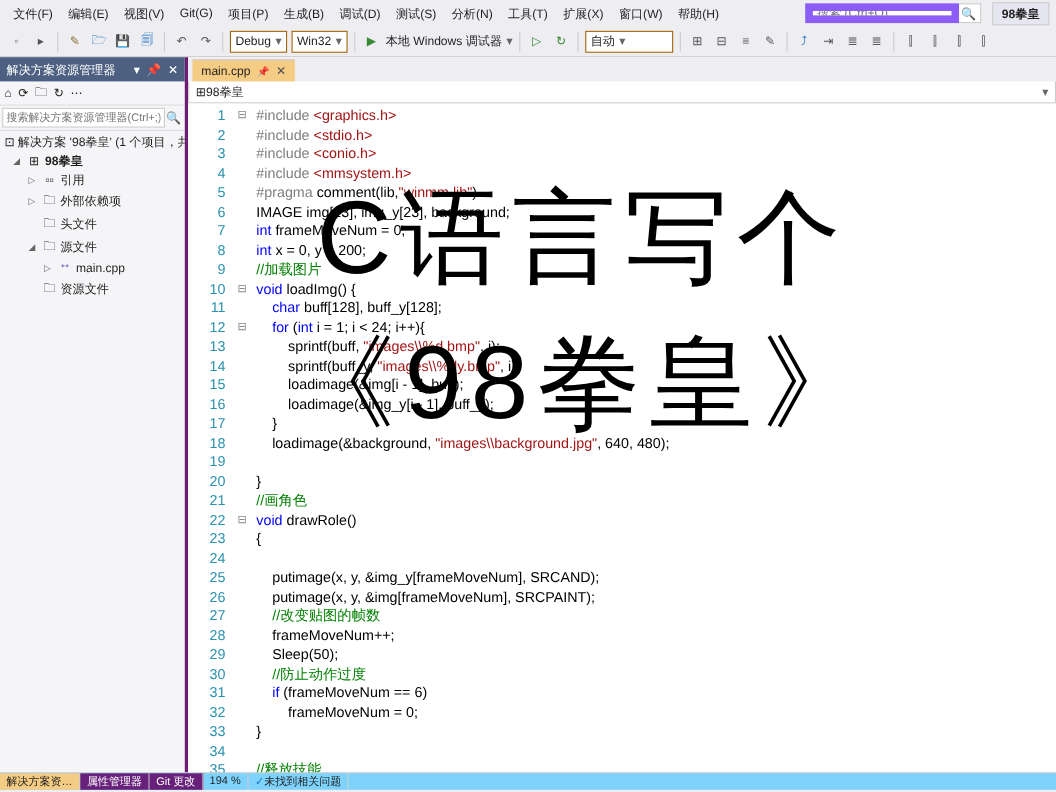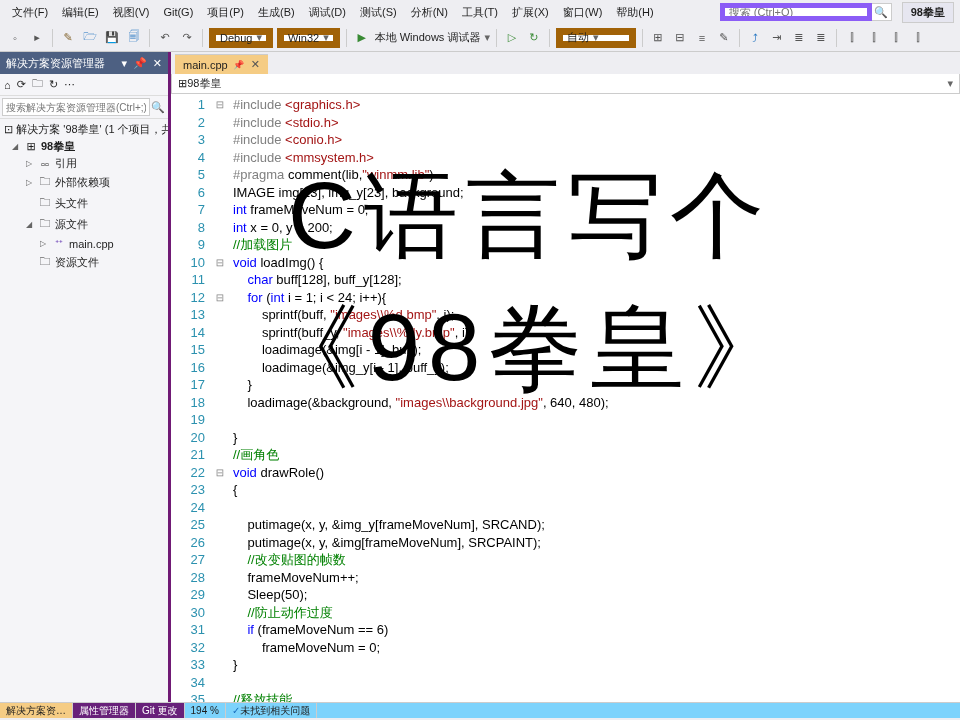--- a/index.html
+++ b/index.html
@@ -1,26 +1,26 @@
 <!DOCTYPE html>
 <html><head>
 <meta charset="utf-8">
 <style>
 *{margin:0;padding:0;box-sizing:border-box;font-family:"Microsoft YaHei",sans-serif}
 body{width:960px;height:720px;overflow:hidden;background:#eeeef2;font-size:11px;color:#1e1e1e;position:relative}
 .menubar{height:24px;background:#eeeef2;display:flex;align-items:center;padding:0 6px;gap:2px}
 .menubar span{padding:3px 6px;cursor:default}
 .search-box{margin-left:auto;display:flex;align-items:center}
-.search-box input{width:152px;height:18px;border:5px solid #8b5cf6;padding:0 4px;font-size:11px;background:#fff}
+.search-box input{width:140px;height:18px;border:7px solid #8b5cf6;padding:0 4px;font-size:11px;background:#fff}
 .search-btn{width:20px;height:18px;border:1px solid #ccc;border-left:none;background:#fff;display:flex;align-items:center;justify-content:center}
 .title-badge{margin-left:8px;padding:2px 8px;background:#e6e6f0;border:1px solid #ccc;font-weight:bold}
 .toolbar{height:28px;background:#eeeef2;display:flex;align-items:center;padding:0 6px;gap:4px;border-bottom:1px solid #ccc}
 .tb-ico{width:18px;height:18px;display:flex;align-items:center;justify-content:center;color:#555}
 .tb-sep{width:1px;height:18px;background:#ccc;margin:0 2px}
-.tb-combo{height:20px;border:7px solid #a16207;background:#fff;padding:0 4px;font-size:11px;display:flex;align-items:center}
+.tb-combo{height:20px;border:1px solid #a16207;background:#fff;padding:0 4px;font-size:11px;display:flex;align-items:center}
 .tb-combo::after{content:"▾";margin-left:4px;color:#666}
 .play{color:#388a34}
 .main{display:flex;height:calc(100% - 24px - 28px - 18px)}
 .sidebar{width:171px;background:#f5f5f8;border-right:3px solid #701a75;display:flex;flex-direction:column}
 .sb-header{height:22px;background:#4d6082;color:#fff;display:flex;align-items:center;padding:0 6px;justify-content:space-between;font-size:11px}
 .sb-header-icons{display:flex;gap:6px}
 .sb-tools{height:22px;display:flex;align-items:center;padding:0 4px;gap:6px;border-bottom:1px solid #ddd}
 .sb-search{display:flex;padding:2px;border-bottom:1px solid #ddd}
 .sb-search input{flex:1;border:1px solid #ccc;height:18px;padding:0 3px;font-size:10px}
 .sb-search span{width:16px;display:flex;align-items:center;justify-content:center}

